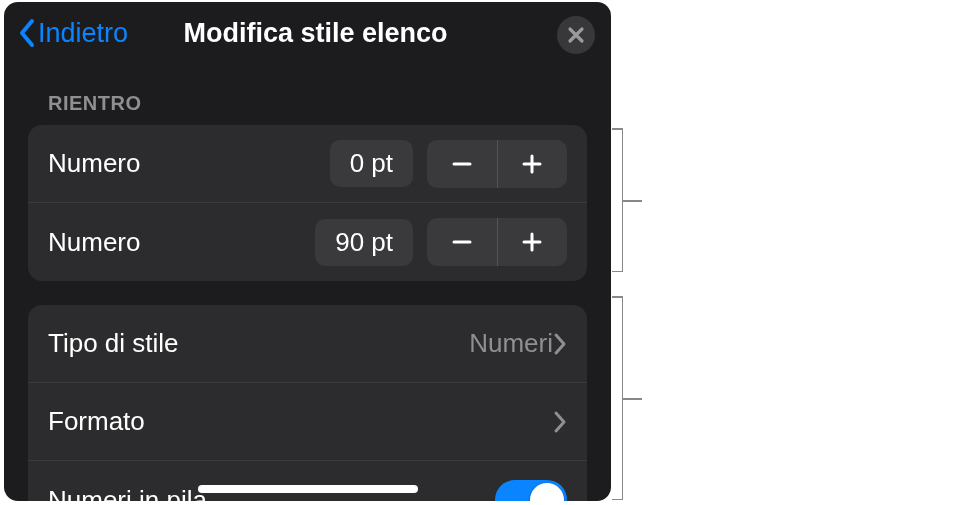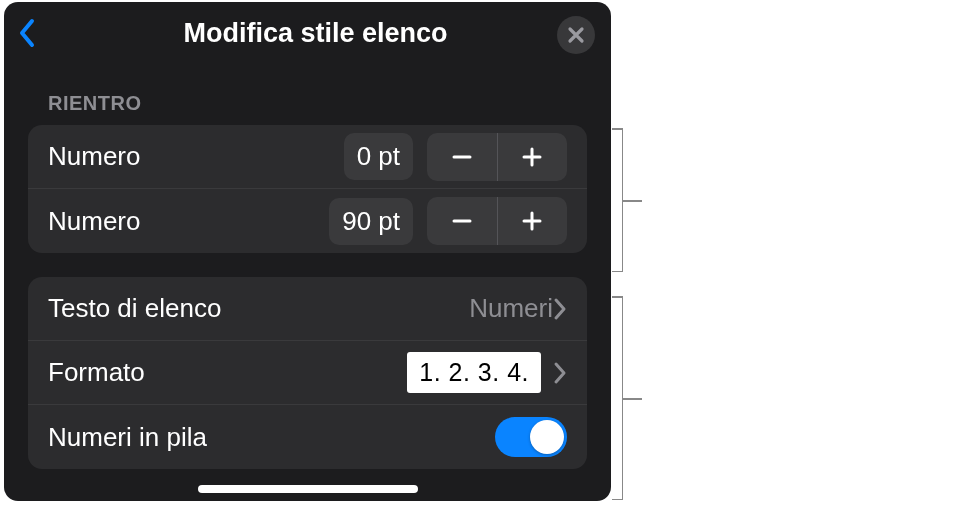--- a/index.html
+++ b/index.html
@@ -70,34 +70,34 @@
   }
   .group {
     background: #2c2c2e;
     margin: 0 24px;
     border-radius: 14px;
     overflow: hidden;
   }
   .row {
     display: flex;
     align-items: center;
-    height: 64px;
+    height: 78px;
     padding: 0 20px;
     border-bottom: 1px solid #3a3a3c;
   }
   .row:last-child { border-bottom: none; }
   .row-label {
     flex: 1;
     font-size: 26px;
     color: #fff;
   }
   .value-pill {
     background: #3a3a3c;
     border-radius: 10px;
-    padding: 8px 13px;
+    padding: 8px 20px;
     font-size: 26px;
     color: #fff;
     margin-right: 14px;
   }
   .stepper {
     display: flex;
     background: #3a3a3c;
     border-radius: 10px;
     overflow: hidden;
     width: 140px;
@@ -187,20 +187,21 @@
 </head>
 <body>
 
 <div class="panel">
 
   <div class="header">
     <div class="back">
       <svg width="18" height="30" viewBox="0 0 18 30">
           <path d="M14 3 L4 15 L14 27" stroke="#0a84ff" stroke-width="4" fill="none" stroke-linecap="round" stroke-linejoin="round"></path>
         </svg>
+      <span>Indietro</span>
     </div>
     <div class="title">Modifica stile elenco</div>
     <div class="close">
       <svg width="18" height="18" viewBox="0 0 18 18">
           <path d="M3 3 L15 15 M15 3 L3 15" stroke="#9a9aa0" stroke-width="3.2" stroke-linecap="round"></path>
         </svg>
     </div>
   </div>
 
   <div class="section-header">RIENTRO</div>
@@ -237,29 +238,28 @@
             </svg>
         </div>
       </div>
     </div>
   </div>
 
   <div class="gap"></div>
 
   <div class="group">
     <div class="row">
-      <div class="row-label">Testo di elenco</div>
+      <div class="row-label">Tipo di stile</div>
       <div class="row-value-grey">Numeri</div>
       <svg class="chevron" width="14" height="24" viewBox="0 0 14 24">
           <path d="M3 3 L11 12 L3 21" stroke="#8e8e93" stroke-width="3" fill="none" stroke-linecap="round" stroke-linejoin="round"></path>
         </svg>
     </div>
     <div class="row">
       <div class="row-label">Formato</div>
-      <div class="format-chip">1. 2. 3. 4.</div>
       <svg class="chevron" width="14" height="24" viewBox="0 0 14 24">
           <path d="M3 3 L11 12 L3 21" stroke="#8e8e93" stroke-width="3" fill="none" stroke-linecap="round" stroke-linejoin="round"></path>
         </svg>
     </div>
     <div class="row" style="border-bottom:none;">
       <div class="row-label">Numeri in pila</div>
       <div class="toggle">
         <div class="knob"></div>
       </div>
     </div>

